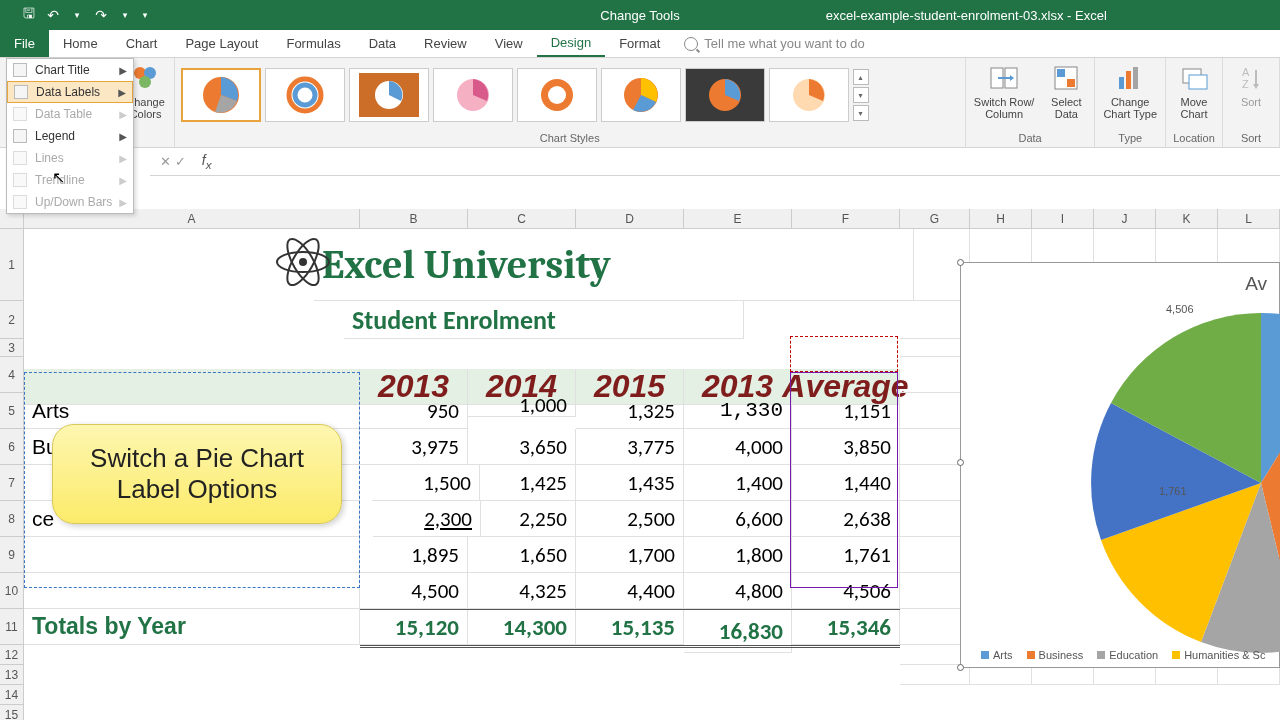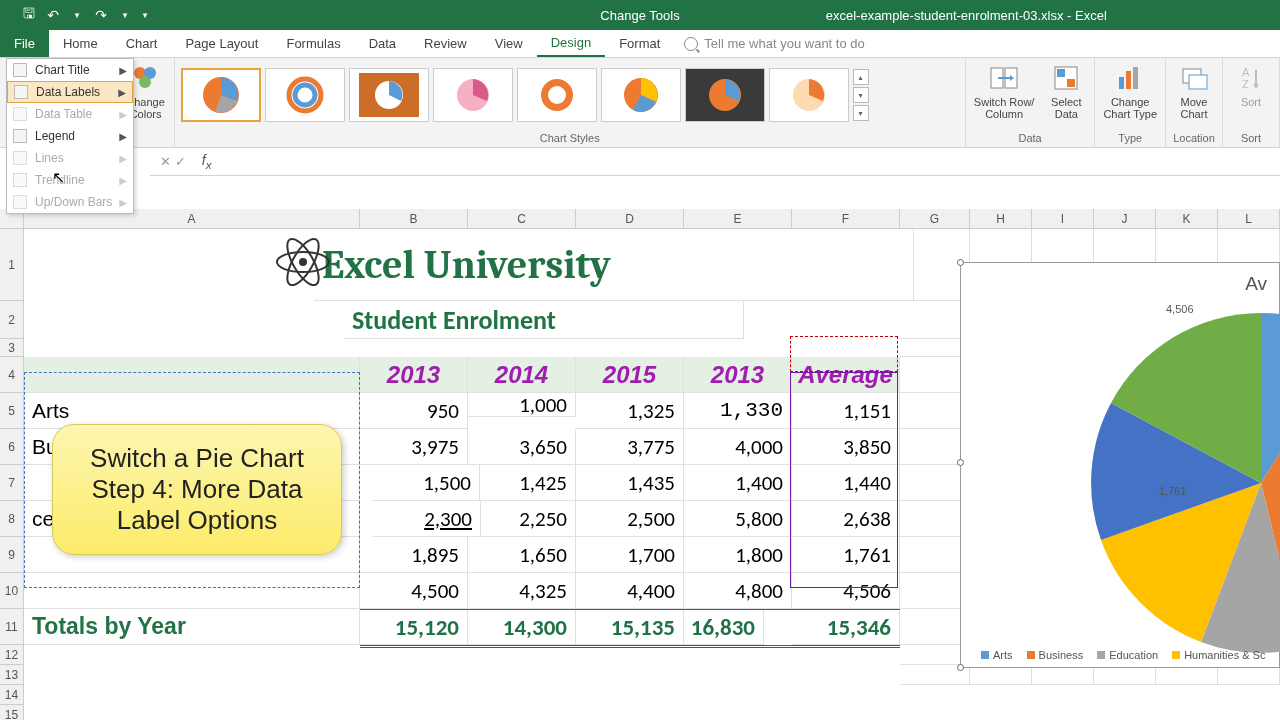--- a/index.html
+++ b/index.html
@@ -70,21 +70,21 @@
   
   .pie-label { font-size:11px; fill:#555;}
 
   
   .sel-range { position:absolute; border:1.5px solid #217346; pointer-events:none;}
   .sel-range.purple{ border-color:#7719aa;}
   .sel-range.red { border:1.5px dashed #c00000;}
   .sel-range.blue { border:1.5px dashed #3a75c4;}
 
   
-  .hdr-green { color:#a21caf; font-weight:bold; font-style:italic; background:#e4f0e4; font-size:24px; justify-content:center;}
+  .hdr-green { color:#7f1d1d; font-weight:bold; font-style:italic; background:#e4f0e4; font-size:32px; justify-content:center;margin-top:12px;}
   .totals { color:#217346; font-weight:bold; font-size:23px;}
   .num { justify-content:flex-end; font-family:'Calibri',sans-serif;}
   .title-big { color:#217346; font-weight:bold; font-size:40px; font-family:'Cambria',serif;}
   .subtitle-big { color:#217346; font-weight:bold; font-size:26px; font-family:'Calibri',sans-serif;}
 
   .cursor-arrow{ position:absolute; z-index:300; font-size:16px; color:#000;}
 </style>
 </head>
 <body>
 
@@ -408,39 +408,39 @@
       <div class="cell " style="left: 0px; top: 236px; width: 336px; height: 36px;"></div>
       <div class="cell num" style="left: 348px; top: 236px; width: 108px; height: 36px;">1,500</div>
       <div class="cell num" style="left: 444px; top: 236px; width: 108px; height: 36px;">1,425</div>
       <div class="cell num" style="left: 552px; top: 236px; width: 108px; height: 36px;">1,435</div>
       <div class="cell num" style="left: 660px; top: 236px; width: 108px; height: 36px;">1,400</div>
       <div class="cell num" style="left: 768px; top: 236px; width: 108px; height: 36px;">1,440</div>
       <div class="cell " style="left: 0px; top: 272px; width: 336px; height: 36px;">ce</div>
       <div class="cell num" style="left: 349px; top: 272px; width: 108px; height: 36px; text-decoration: underline;">2,300</div>
       <div class="cell num" style="left: 444px; top: 272px; width: 108px; height: 36px;">2,250</div>
       <div class="cell num" style="left: 552px; top: 272px; width: 108px; height: 36px;">2,500</div>
-      <div class="cell num" style="left: 660px; top: 272px; width: 108px; height: 36px;">5,800</div>
+      <div class="cell num" style="left: 660px; top: 272px; width: 108px; height: 36px;">6,600</div>
       <div class="cell num" style="left: 768px; top: 272px; width: 108px; height: 36px;">2,638</div>
       <div class="cell " style="left: 0px; top: 308px; width: 336px; height: 36px;"></div>
       <div class="cell num" style="left: 336px; top: 308px; width: 108px; height: 36px;">1,895</div>
       <div class="cell num" style="left: 444px; top: 308px; width: 108px; height: 36px;">1,650</div>
       <div class="cell num" style="left: 552px; top: 308px; width: 108px; height: 36px;">1,700</div>
       <div class="cell num" style="left: 660px; top: 308px; width: 108px; height: 36px;">1,800</div>
       <div class="cell num" style="left: 768px; top: 308px; width: 108px; height: 36px;">1,761</div>
       <div class="cell " style="left: 0px; top: 344px; width: 336px; height: 36px;"></div>
       <div class="cell num" style="left: 336px; top: 344px; width: 108px; height: 36px;">4,500</div>
       <div class="cell num" style="left: 444px; top: 344px; width: 108px; height: 36px;">4,325</div>
       <div class="cell num" style="left: 552px; top: 344px; width: 108px; height: 36px;">4,400</div>
       <div class="cell num" style="left: 660px; top: 344px; width: 108px; height: 36px;">4,800</div>
       <div class="cell num" style="left: 768px; top: 344px; width: 108px; height: 36px;">4,506</div>
       <div class="cell totals" style="left: 0px; top: 380px; width: 336px; height: 36px;">Totals by Year</div>
       <div class="cell num totals" style="left: 336px; top: 380px; width: 108px; height: 36px;">15,120</div>
       <div class="cell num totals" style="left: 444px; top: 380px; width: 108px; height: 36px;">14,300</div>
       <div class="cell num totals" style="left: 552px; top: 380px; width: 108px; height: 36px;">15,135</div>
-      <div class="cell num totals" style="left: 632px; top: 380px; width: 108px; height: 36px;">16,830</div>
+      <div class="cell num totals" style="left: 660px; top: 380px; width: 108px; height: 44px;">16,830</div>
       <div class="cell num totals" style="left: 768px; top: 380px; width: 108px; height: 36px;">15,346</div>
       <div style="position: absolute; left: 336px; top: 380px; width: 540px; height: 0px; border-top: 1px solid rgb(85, 85, 85);"></div>
       <div style="position: absolute; left: 336px; top: 416px; width: 540px; height: 0px; border-top: 3px double rgb(85, 85, 85);"></div>
       <div class="cell " style="left: 876px; top: 0px; width: 70px; height: 72px;"></div>
       <div class="cell " style="left: 946px; top: 0px; width: 62px; height: 72px;"></div>
       <div class="cell " style="left: 1008px; top: 0px; width: 62px; height: 72px;"></div>
       <div class="cell " style="left: 1070px; top: 0px; width: 62px; height: 72px;"></div>
       <div class="cell " style="left: 1132px; top: 0px; width: 62px; height: 72px;"></div>
       <div class="cell " style="left: 1194px; top: 0px; width: 62px; height: 72px;"></div>
       <div class="cell " style="left: 876px; top: 72px; width: 70px; height: 38px;"></div>
@@ -523,21 +523,20 @@
     <ellipse cx="28" cy="28" rx="26" ry="10" fill="none" stroke="#333" stroke-width="2" transform="rotate(-60 28 28)"></ellipse>
     <circle cx="28" cy="28" r="4" fill="#333"></circle>
   </svg>
 
   <div class="sel-range blue" style="top:196px;left:24px;width:336px;height:216px;"></div>
   <div class="sel-range red" style="top:160px;left:790px;width:108px;height:36px;"></div>
   <div class="sel-range purple" style="top:196px;left:790px;width:108px;height:216px;"></div>
 
   <div class="sticky" style="top:248px;left:52px;width:290px;">
     <div>Switch a Pie Chart</div>
-    <div>Step 4: More Data</div>
     <div>Label Options</div>
   </div>
 
   <div class="chart-box" style="top:86px;left:960px;width:320px;height:406px;">
     <div class="chart-handle" style="top:-4px;left:-4px;"></div>
     <div class="chart-handle" style="top:196px;left:-4px;"></div>
     <div class="chart-handle" style="bottom:-4px;left:-4px;"></div>
     <div style="position:absolute;top:10px;right:12px;font-size:19px;color:#555;">Av</div>
     <svg width="320" height="380" style="position:absolute;top:20px;left:0;">
       <g transform="translate(300,200)">

